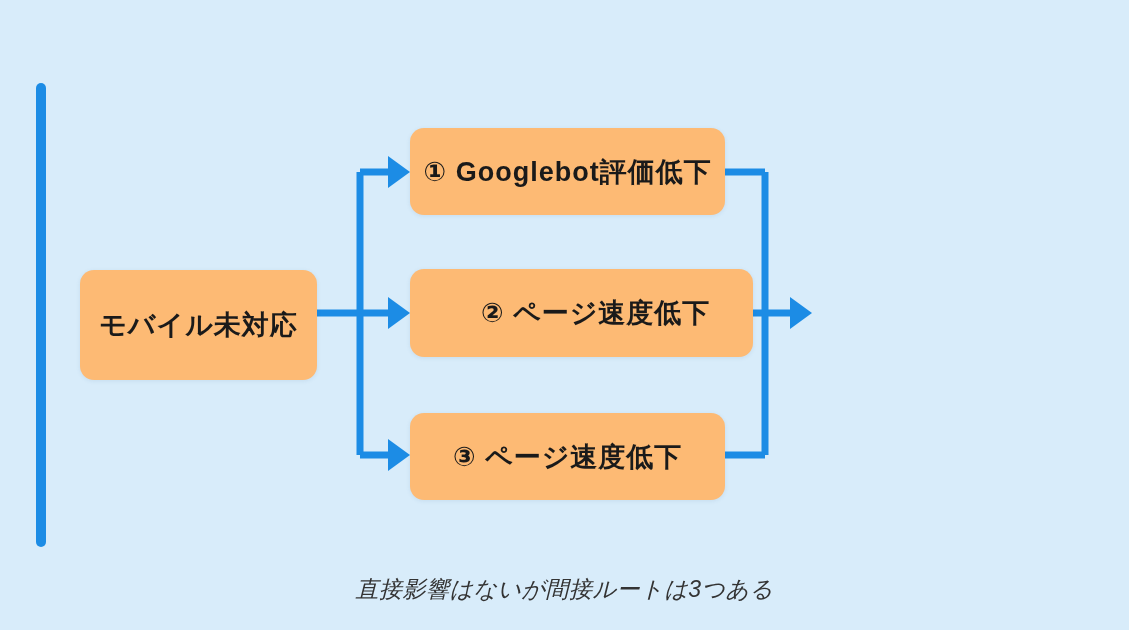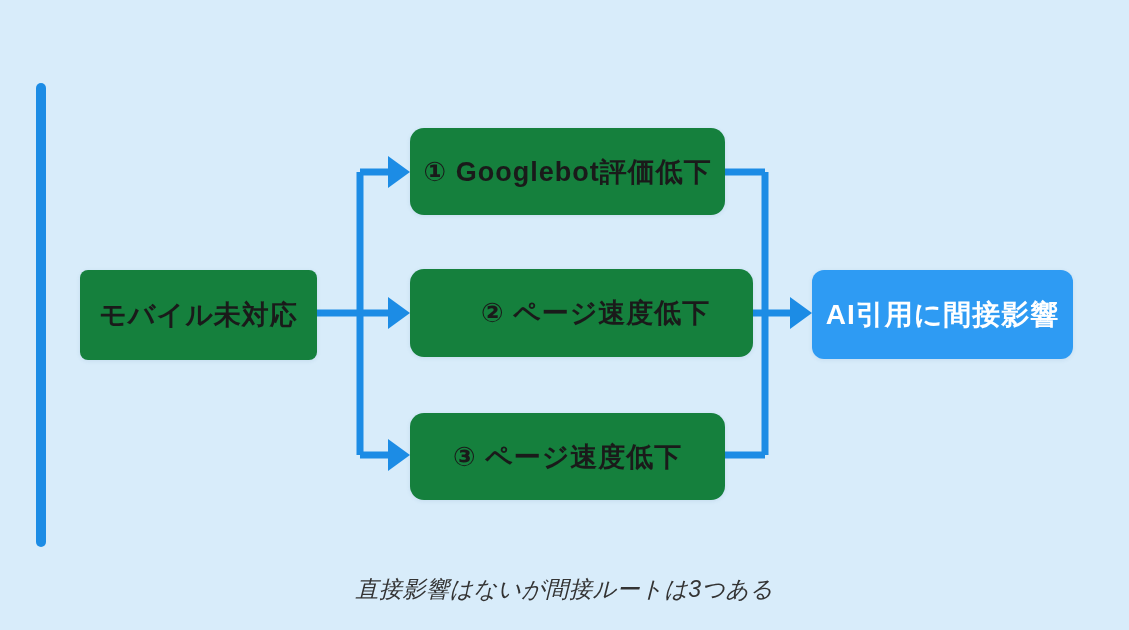--- a/index.html
+++ b/index.html
@@ -29,31 +29,31 @@
     width:10px;
     height:464px;
     border-radius:5px;
     background:var(--connector-blue);
   }
   .node{
     position:absolute;
     display:flex;
     align-items:center;
     justify-content:center;
-    background:#15803d;
+    background:#fdba74;
     border-radius:14px;
     box-shadow:0 1px 4px rgba(40,90,140,0.10);
     color:var(--box-text);
     font-weight:bold;
     font-size:27px;
     letter-spacing:1px;
     text-align:center;
     white-space:nowrap;
   }
-  .source-box{ left:80px;  top:270px; width:237px; height:90px;border-radius:8px; }
+  .source-box{ left:80px;  top:270px; width:237px; height:110px; }
   .route-box-1{ left:410px; top:128px; width:315px; height:87px; }
   .route-box-2{ left:410px; top:269px; width:315px; height:88px;padding-left:28px; }
   .route-box-3{ left:410px; top:413px; width:315px; height:87px; }
   .result-box{
     left:812px; top:270px; width:261px; height:89px;
     background:var(--result-box-blue);
     color:var(--result-text);
     border-radius:12px;
     font-size:28px;
   }
@@ -118,19 +118,16 @@
   </div>
 
   <div class="node route-box-2">
     <span>② ページ速度低下</span>
   </div>
 
   <div class="node route-box-3">
     <span>③ ページ速度低下</span>
   </div>
 
-  <div class="node result-box">
-    <span>AI引用に間接影響</span>
-  </div>
 
   <div class="caption">直接影響はないが間接ルートは3つある</div>
 
 </div>
 
 </body></html>

